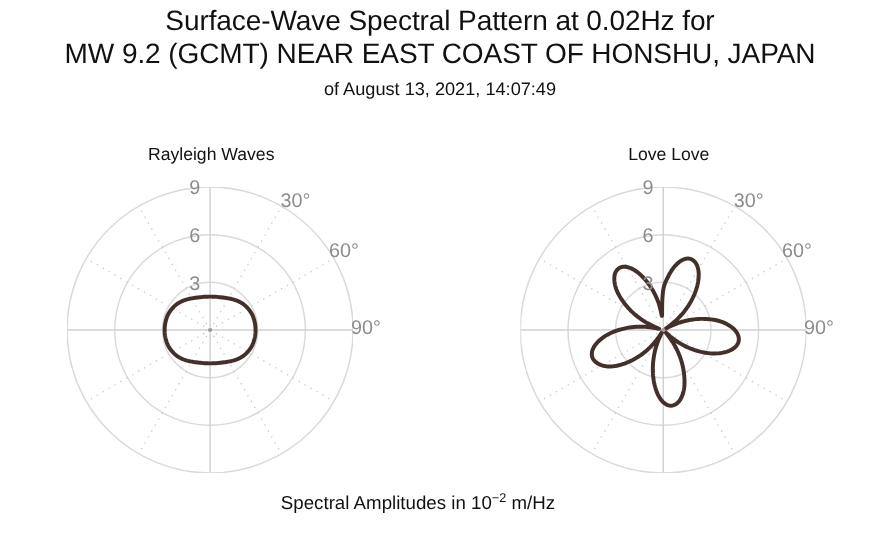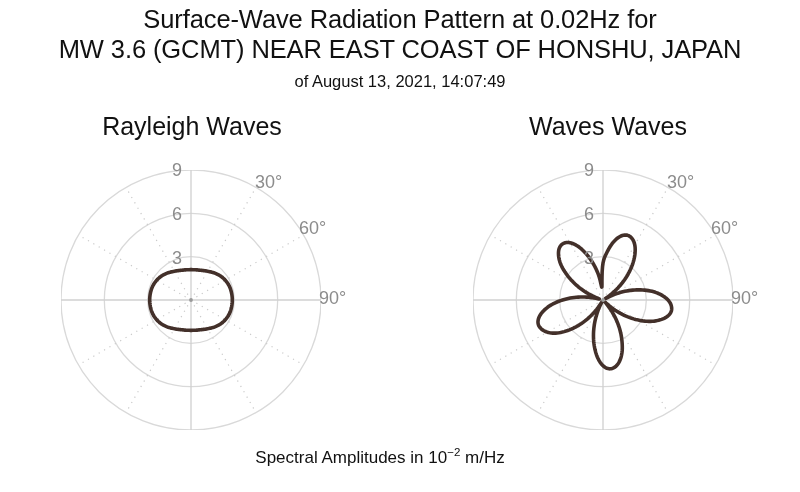--- a/index.html
+++ b/index.html
@@ -30,24 +30,25 @@
   .subtitle-line{
     font-size:16.5px;
     line-height:24px;
     margin-top:5px;
     color:#111111;
   }
 
   
   .panel-title{
     position:absolute;
-    font-size:25px;
+    font-size:16px;
     color:#111111;
     text-align:center;
     white-space:nowrap;
+    margin-top:20px;
   }
   #rayleigh-title{ left:0px; top:112px; width:384px; }
   #love-title{ left:416px; top:112px; width:384px; }
 
   
   .polar-panel{position:absolute;}
   .polar-svg{display:block;}
 
   
   .footer-caption{
@@ -63,27 +64,27 @@
     position:absolute;right:10px;top:443px;
     width:64px;height:44px;
   }
 </style>
 </head>
 <body>
 
 <div id="page">
 
   <div class="title-block">
-    <div class="title-line">Surface-Wave Radiation Pattern at 0.02Hz for</div>
-    <div class="title-line title-line2">MW 3.6 (GCMT) NEAR EAST COAST OF HONSHU, JAPAN</div>
+    <div class="title-line">Surface-Wave Spectral Pattern at 0.02Hz for</div>
+    <div class="title-line title-line2">MW 9.2 (GCMT) NEAR EAST COAST OF HONSHU, JAPAN</div>
     <div class="subtitle-line">of August 13, 2021, 14:07:49</div>
   </div>
 
   <div class="panel-title" id="rayleigh-title">Rayleigh Waves</div>
-  <div class="panel-title" id="love-title">Waves Waves</div>
+  <div class="panel-title" id="love-title">Love Love</div>
 
   <div class="polar-panel" style="left:61px;top:170px;">
     <svg class="polar-svg" id="svg-rayleigh" width="260" height="260" viewBox="0 0 260 260">
         <circle cx="130" cy="130" r="43.33" fill="none" stroke="#d9d9d9" stroke-width="1.3"></circle>
         <circle cx="130" cy="130" r="86.67" fill="none" stroke="#d9d9d9" stroke-width="1.3"></circle>
         <circle cx="130" cy="130" r="130.00" fill="none" stroke="#d9d9d9" stroke-width="1.3"></circle>
         <line x1="130" y1="130" x2="195.00" y2="17.42" stroke="#c9c9c9" stroke-width="1.2" stroke-dasharray="1.2 5"></line>
         <line x1="130" y1="130" x2="242.58" y2="65.00" stroke="#c9c9c9" stroke-width="1.2" stroke-dasharray="1.2 5"></line>
         <line x1="130" y1="130" x2="242.58" y2="195.00" stroke="#c9c9c9" stroke-width="1.2" stroke-dasharray="1.2 5"></line>
         <line x1="130" y1="130" x2="195.00" y2="242.58" stroke="#c9c9c9" stroke-width="1.2" stroke-dasharray="1.2 5"></line>

